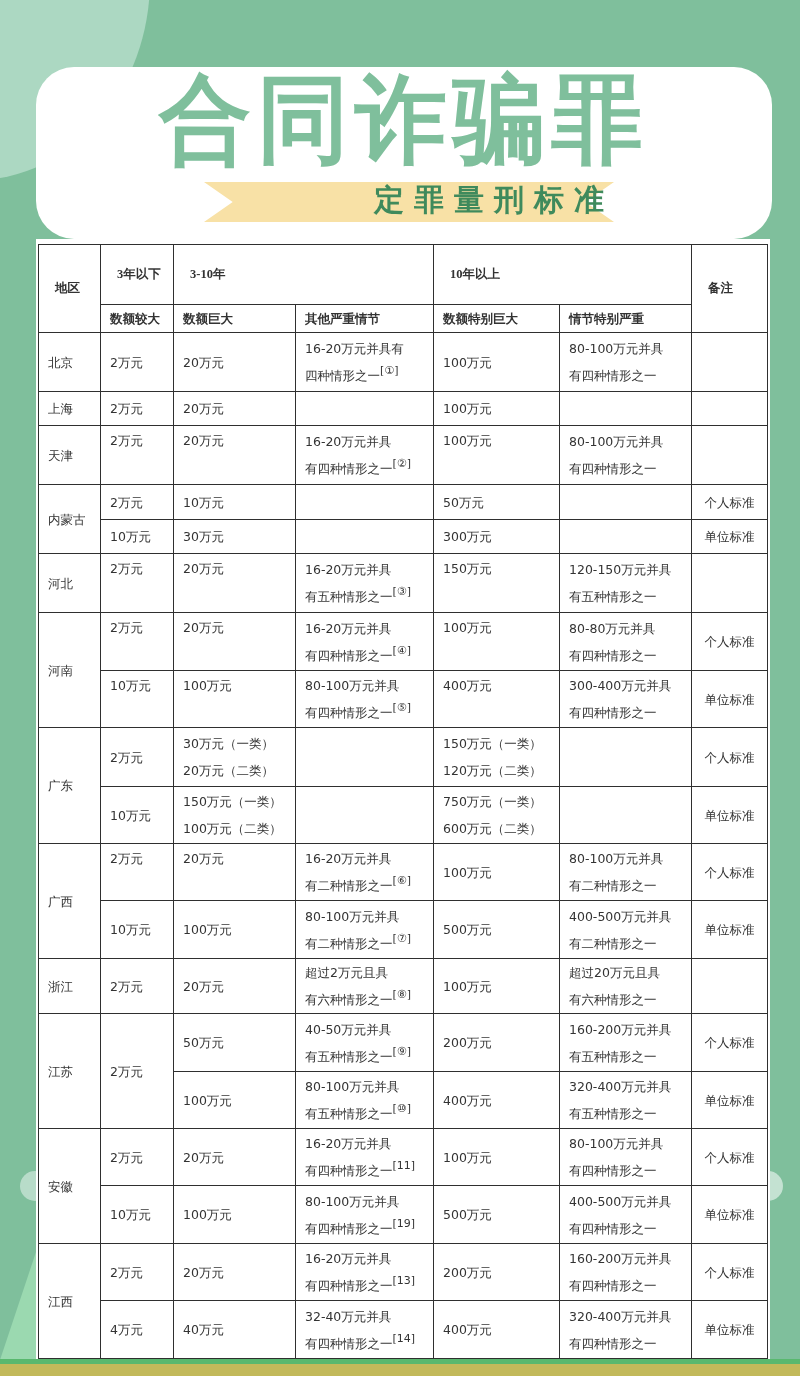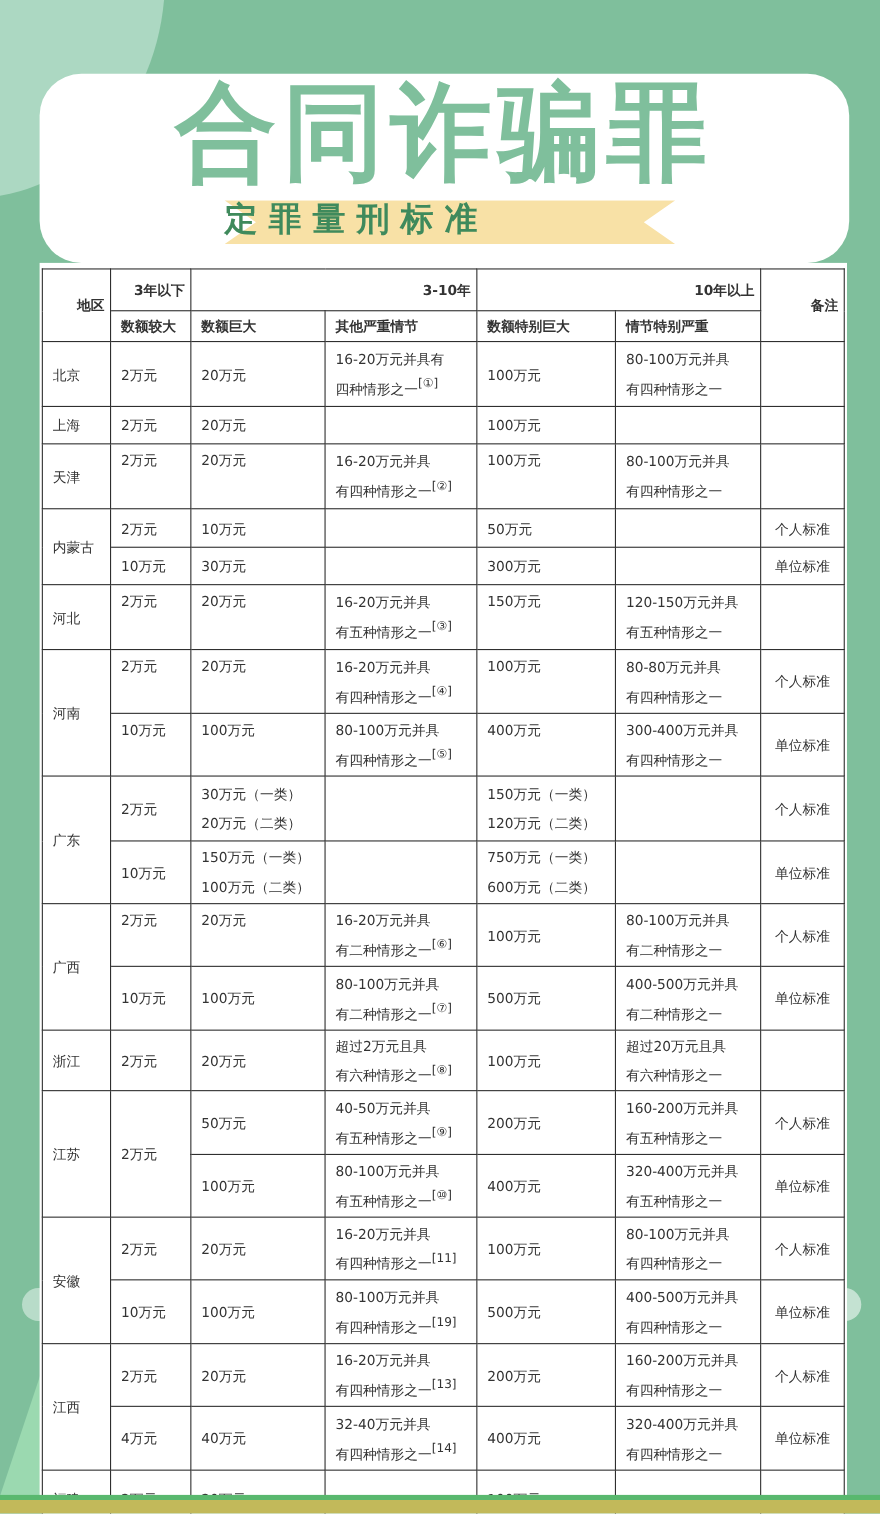--- a/index.html
+++ b/index.html
@@ -31,38 +31,38 @@
     font-size:92px; font-weight:bold; color:#7fbf9c; letter-spacing:6px;
     line-height:110px; transform:scaleY(1.05);
   }
   .ribbon {
     position:absolute; left:168px; top:115px; width:410px; height:40px;
     background:#f8e1a6;
     clip-path:polygon(0 0,100% 0,93% 50%,100% 100%,0 100%,7% 50%);
   }
   .ribbon-text {
     position:absolute; left:168px; top:115px; width:410px; height:40px;
-    text-align:left; line-height:40px; font-size:30px; font-weight:bold;
+    text-align:right; line-height:40px; font-size:30px; font-weight:bold;
     color:#3f8a5c; letter-spacing:10px;
   }
   .table-wrap {
     position:absolute; left:36px; top:239px; width:734px; height:1125px;
     background:#fff;
   }
   table {
     position:absolute; left:38px; top:244px; border-collapse:collapse;
     table-layout:fixed; width:729px; background:#fff;
   }
   td, th {
     border:1.6px solid #2f2f2f; font-size:12.5px; color:#333;
     padding:0 0 0 9px; text-align:left; vertical-align:middle; font-weight:normal;
     line-height:27px; white-space:nowrap;
   }
   th { font-weight:bold; color:#333; }
-  th.c { text-align:right; padding:5px; }
+  th.c { text-align:left; padding:16px;font-family:Liberation Serif, serif; }
   td.note { text-align:center; padding:0;margin-top:36px; }
   td.top { vertical-align:top; padding-top:1px; }
   sup { font-size:11px; vertical-align:6px; line-height:0; }
   .h1 { height:28px; }
   .h2 { height:28px; }
 </style>
 </head>
 <body>
 
 <div class="bg-circle"></div>

